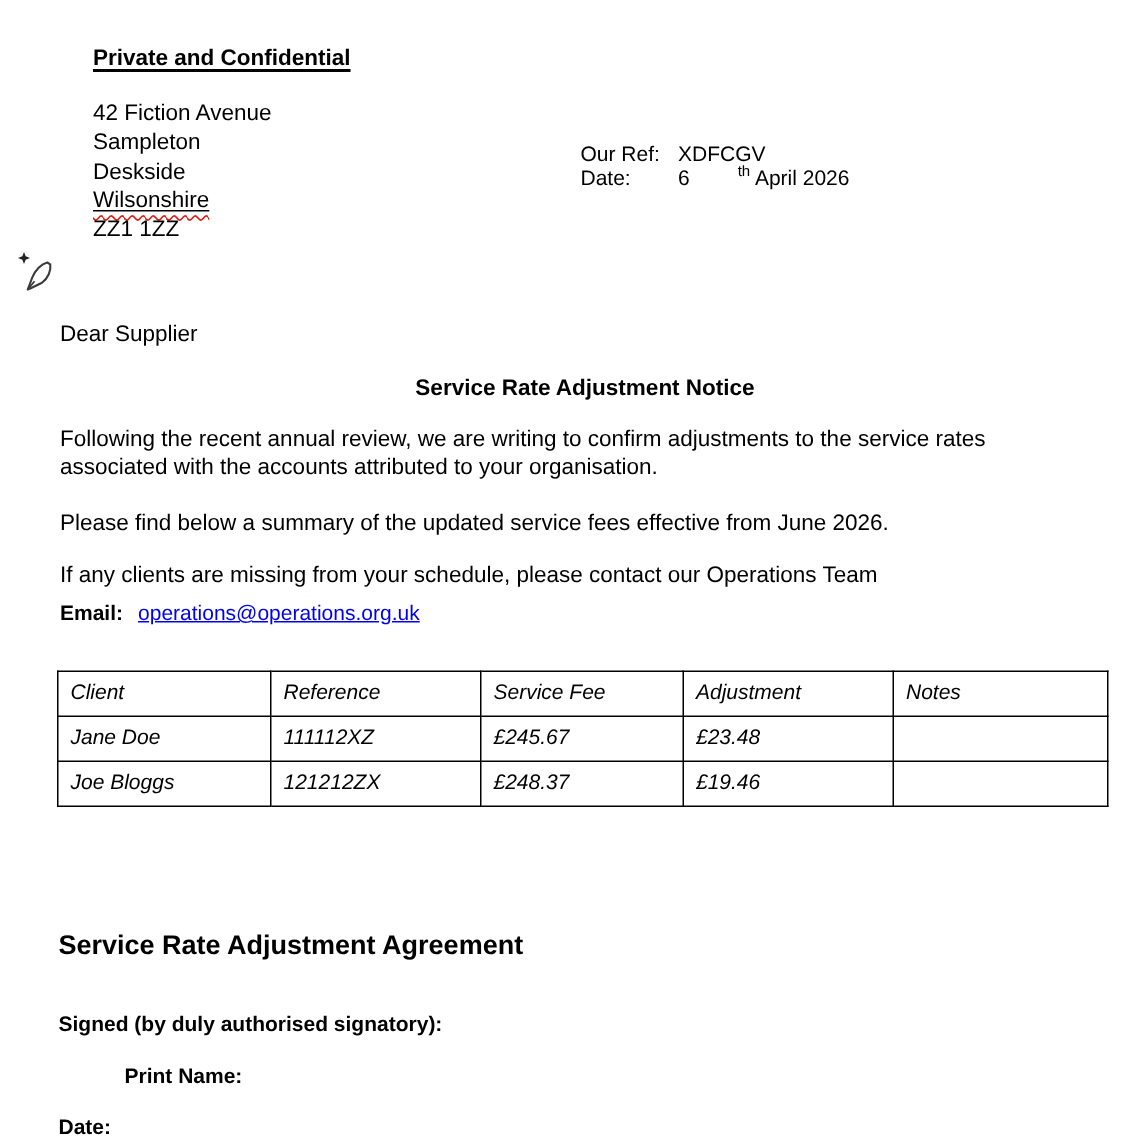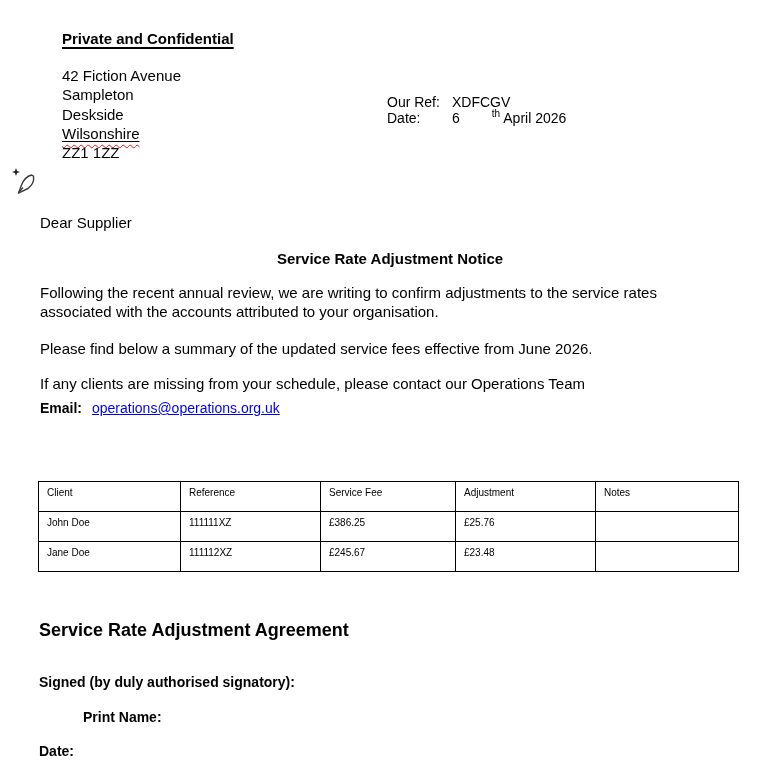--- a/index.html
+++ b/index.html
@@ -49,23 +49,24 @@
     text-align: center; font-size: 15px; font-weight: bold;
   }
   .para { position: absolute; left: 40px; width: 692px; font-size: 15px; line-height: 18.5px; }
   .para-1 { top: 284px; }
   .para-2 { top: 340px; }
   .para-3 { top: 375px; }
   .email-line { position: absolute; left: 40px; top: 400px; font-size: 14px; }
   .email-label { font-weight: bold; margin-right: 10px; }
   .email-link { color: #0000ee; text-decoration: underline; cursor: pointer; }
   .fee-table {
-    position: absolute; left: 38px; top: 481px;
+    position: absolute; left: 38px; top: 447px;
     border-collapse: collapse; table-layout: fixed; width: 700px;
-    font-size: 10px;
+    font-size: 14px;
+    font-style: italic;
   }
   .fee-table th, .fee-table td {
     border: 1.5px solid #000000;
     font-weight: normal; text-align: left; vertical-align: top;
     padding: 5px 8px; height: 19px;
     overflow: hidden; white-space: nowrap;
   }
   .agreement-heading {
     position: absolute; left: 39px; top: 620px;
     font-size: 18px; font-weight: bold;
@@ -135,31 +136,31 @@
       <tr>
         <th>Client</th>
         <th>Reference</th>
         <th>Service Fee</th>
         <th>Adjustment</th>
         <th>Notes</th>
       </tr>
     </thead>
     <tbody>
       <tr>
-        <td>John Doe</td>
-        <td>111111XZ</td>
-        <td>£386.25</td>
-        <td>£25.76</td>
-        <td></td>
-      </tr>
-      <tr>
         <td>Jane Doe</td>
         <td>111112XZ</td>
         <td>£245.67</td>
         <td>£23.48</td>
+        <td></td>
+      </tr>
+      <tr>
+        <td>Joe Bloggs</td>
+        <td>121212ZX</td>
+        <td>£248.37</td>
+        <td>£19.46</td>
         <td></td>
       </tr>
     </tbody>
   </table>
 
   <div class="agreement-heading">Service Rate Adjustment Agreement</div>
 
   <div class="sig-line sig-signed">Signed (by duly authorised signatory):</div>
   <div class="sig-line sig-print">Print Name:</div>
   <div class="sig-line sig-date">Date:</div>

